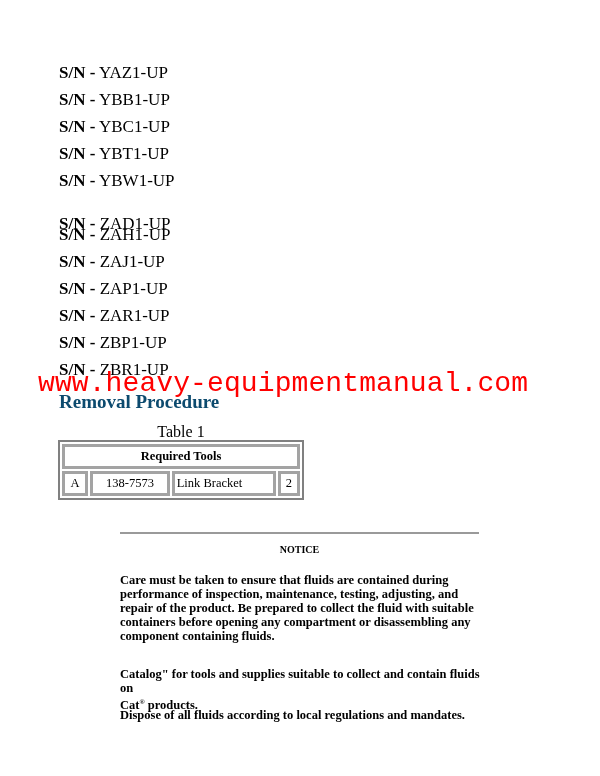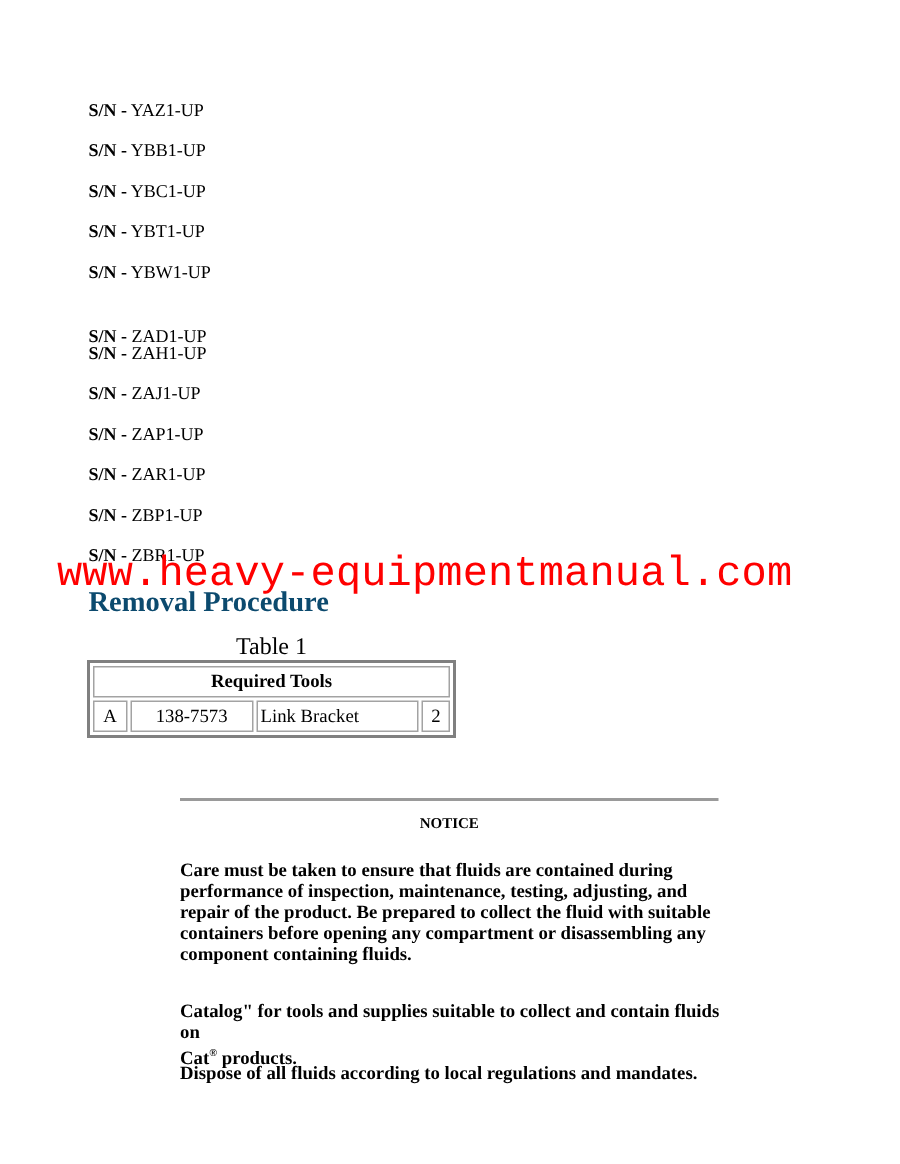--- a/index.html
+++ b/index.html
@@ -16,21 +16,21 @@
       color: #000;
     }
     .sn-list {
       position: absolute;
       left: 59px;
       top: 66px;
     }
     .sn-line {
       position: absolute;
       left: 0;
-      font-size: 12px;
+      font-size: 17px;
       white-space: nowrap;
       line-height: 14px;
     }
     .sn-line .sn-label { font-weight: bold; }
 
     .watermark {
       position: absolute;
       left: 38px;
       top: 365px;
       font-family: Liberation Mono, monospace;
@@ -67,21 +67,21 @@
       position: absolute;
       left: 58px;
       top: 440px;
       width: 246px;
       border: 2px solid #808080;
       border-collapse: separate;
       border-spacing: 2px;
       font-size: 12.5px;
     }
     table.tools td, table.tools th {
-      border: 1px solid #a3a3a3;
+      border: 3px solid #a3a3a3;
       padding: 0 2px;
       height: 19px;
     }
     table.tools th { font-weight: bold; }
     table.tools .center { text-align: center; }
     table.tools .left { text-align: left; }
 
     .rule {
       position: absolute;
       left: 120px;

